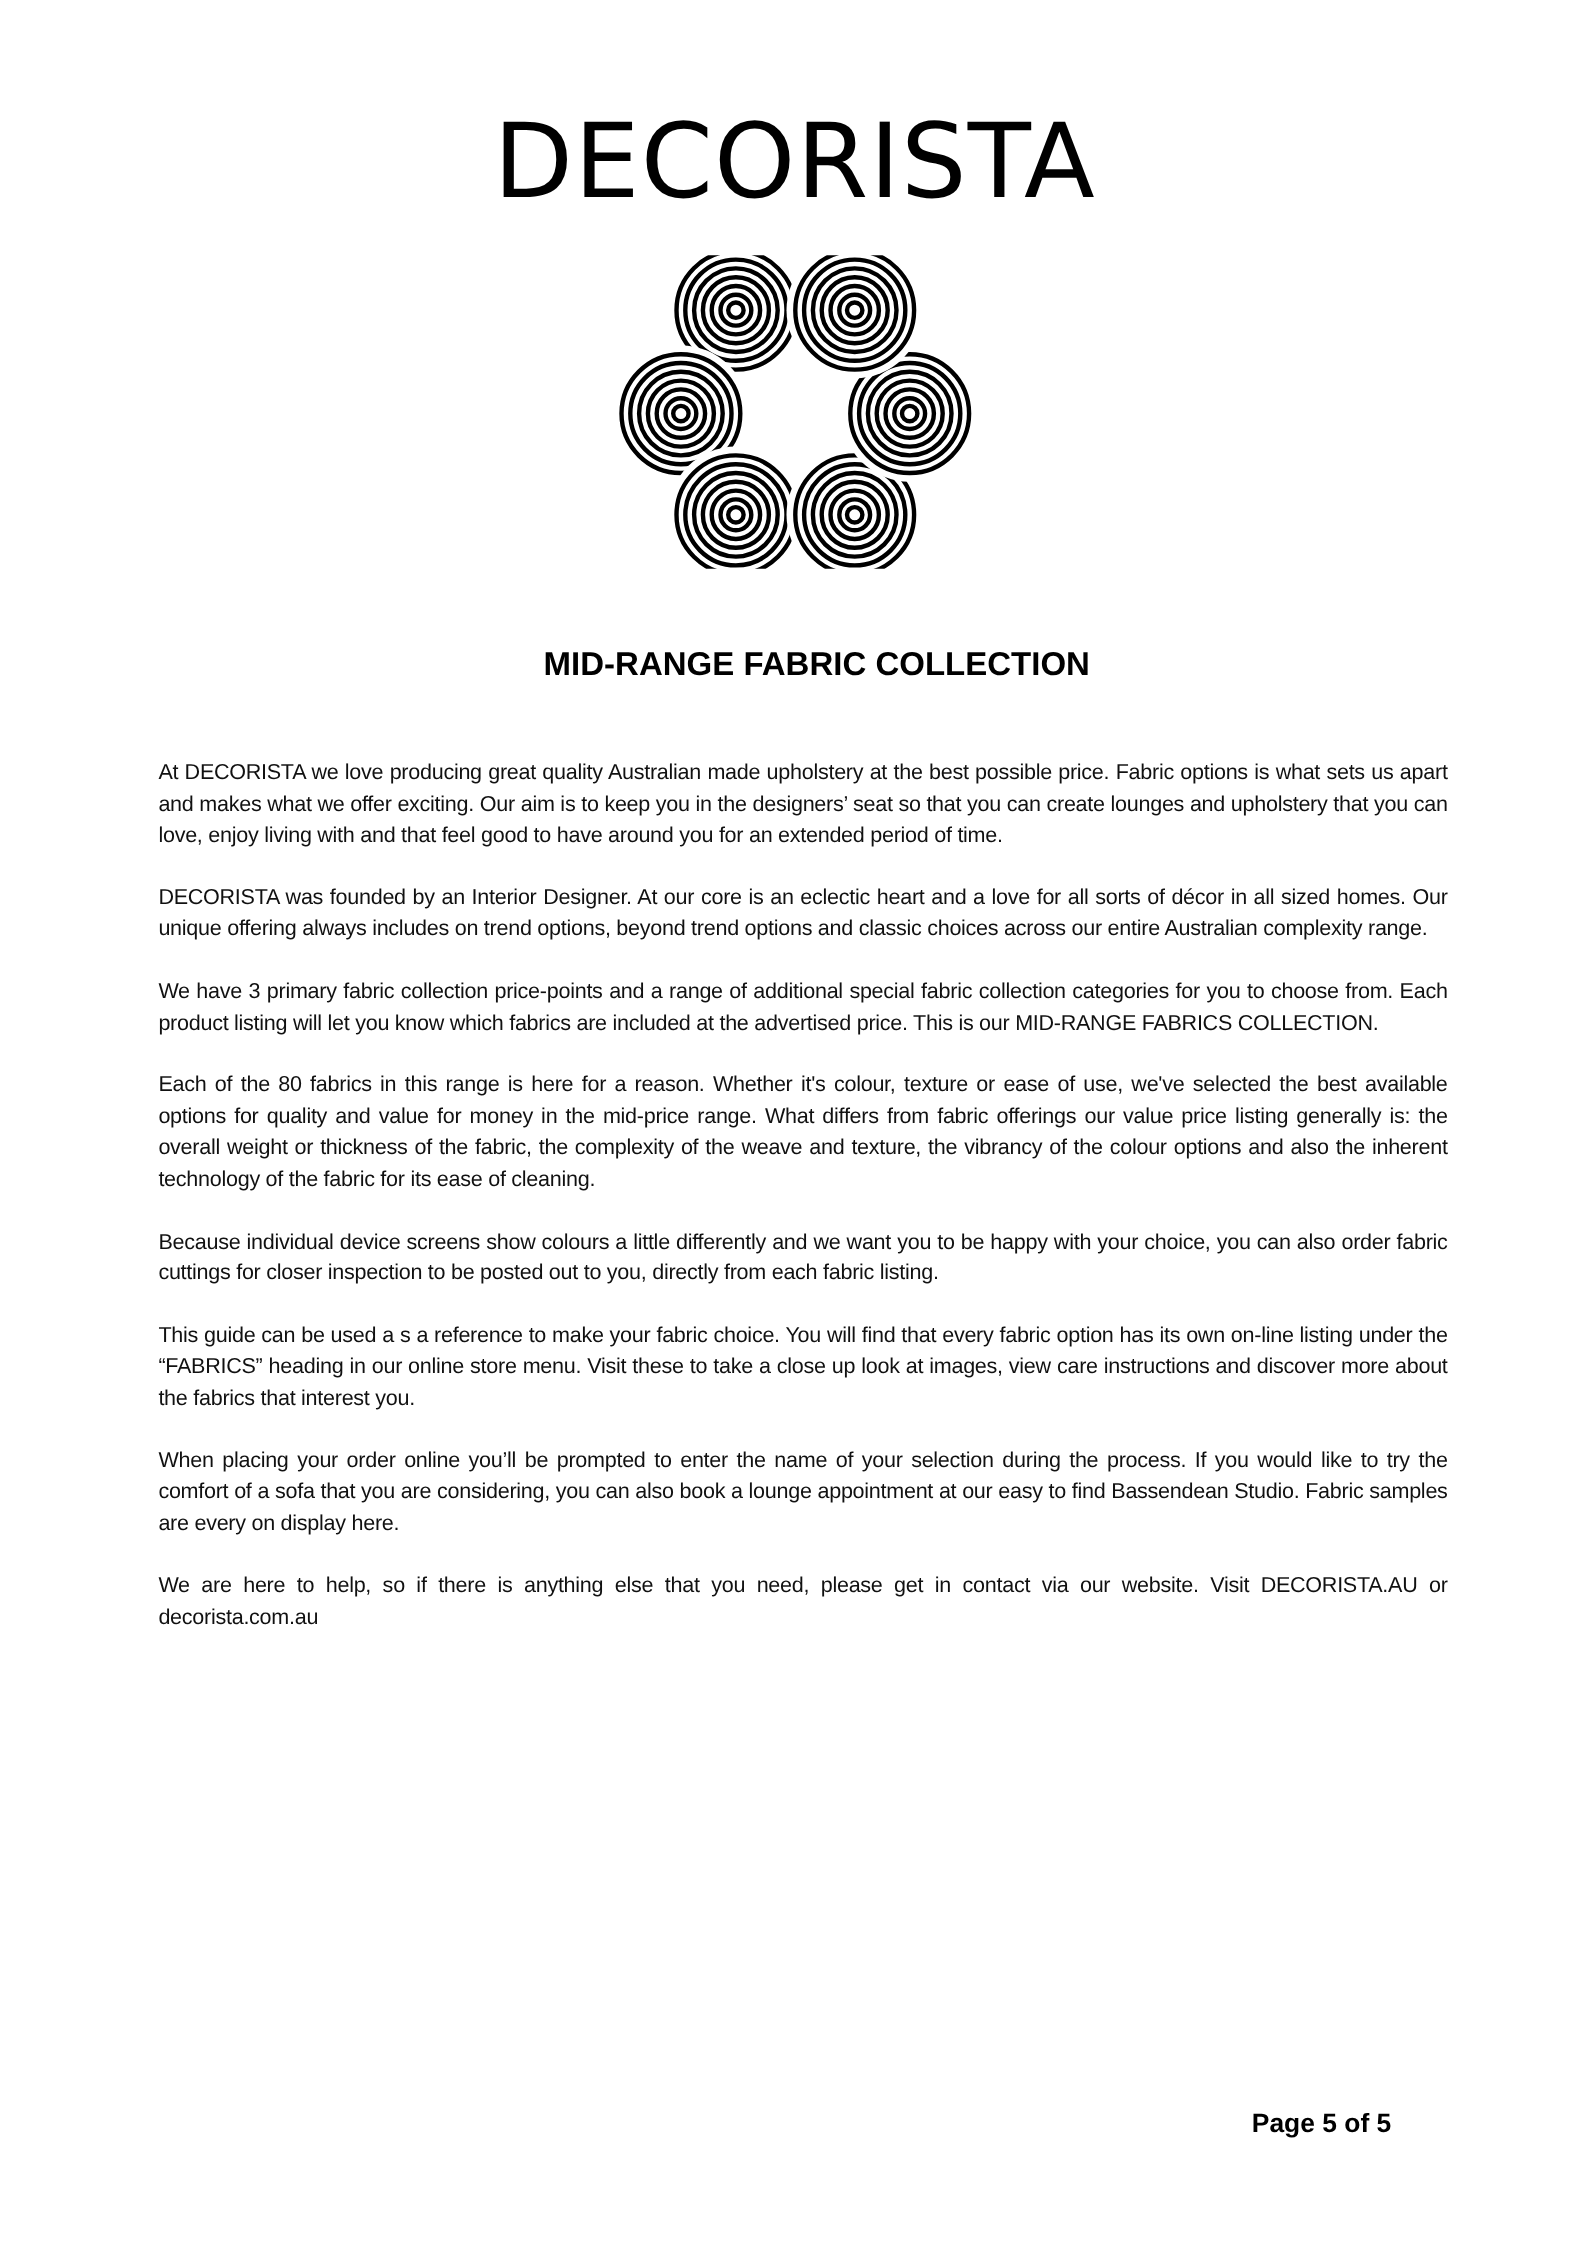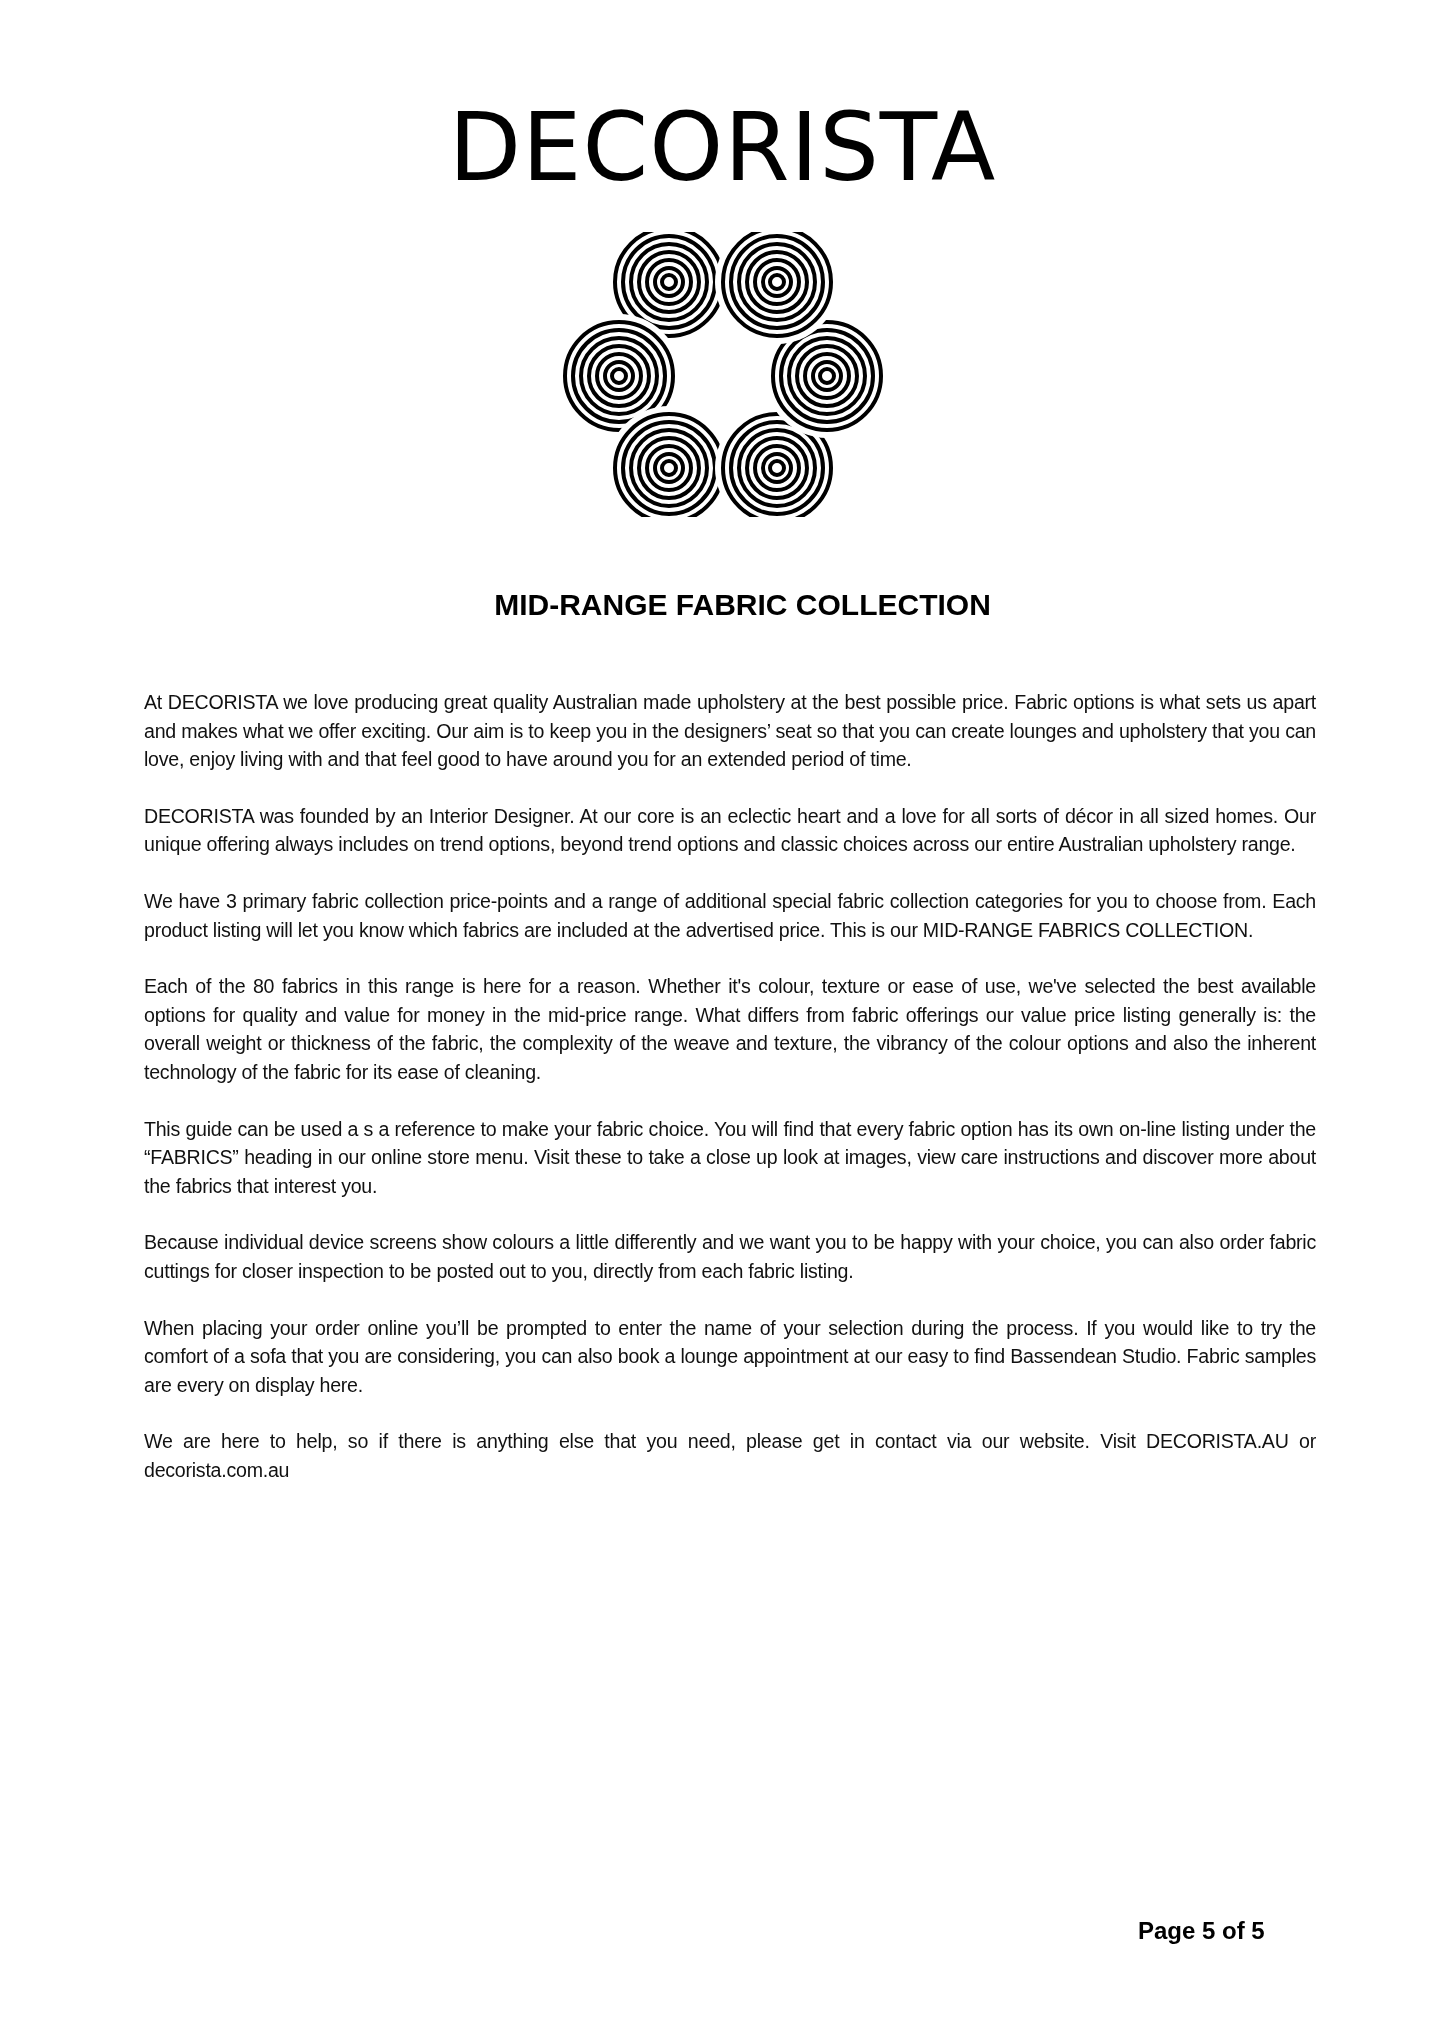--- a/index.html
+++ b/index.html
@@ -114,24 +114,24 @@
         <use href="#petal" transform="translate(54,-92)"></use>
         <path d="M -54,-92 m -8,0 a 62,62 0 0 1 62,-62" fill="none" stroke="#000" stroke-width="0"></path>
       </g>
     </svg>
   </div>
 
   <div class="collection-title">MID-RANGE FABRIC COLLECTION</div>
 
   <div class="body-text">
     <p class="body-paragraph">At DECORISTA we love producing great quality Australian made upholstery at the best possible price.  Fabric options is what sets us apart and makes what we offer exciting. Our aim is to keep you in the designers’ seat so that you can create lounges and upholstery that you can love, enjoy living with and that feel good to have around you for an extended period of time.</p>
-    <p class="body-paragraph">DECORISTA was founded by an Interior Designer.  At our core is an eclectic heart and a love for all sorts of décor in all sized homes.   Our unique offering always includes on trend options, beyond trend options and classic choices across our entire Australian upholstery range.</p>
+    <p class="body-paragraph">DECORISTA was founded by an Interior Designer.  At our core is an eclectic heart and a love for all sorts of décor in all sized homes.   Our unique offering always includes on trend options, beyond trend options and classic choices across our entire Australian complexity range.</p>
     <p class="body-paragraph">We have 3 primary fabric collection price-points and a range of additional special fabric collection categories for you to choose from.  Each product listing will let you know which fabrics are included at the advertised price.  This is our MID-RANGE FABRICS COLLECTION.</p>
     <p class="body-paragraph">Each of the 80 fabrics in this range is here for a reason.  Whether it's colour, texture or ease of use, we've selected the best available options for quality and value for money in the mid-price range.  What differs from fabric offerings our value price listing generally is:  the overall weight or thickness of the fabric, the complexity of the weave and texture, the vibrancy of the colour options and also the inherent technology of the fabric for its ease of cleaning.</p>
+    <p class="body-paragraph">Because individual device screens show colours a little differently and we want you to be happy with your choice, you can also order fabric cuttings for closer inspection to be posted out to you, directly from each fabric listing.</p>
     <p class="body-paragraph">This guide can be used a s a reference to make your fabric choice.  You will find that every fabric option has its own on-line listing under the “FABRICS” heading in our online store menu.  Visit these to take a close up look at images, view care instructions and discover more about the fabrics that interest you.</p>
-    <p class="body-paragraph">Because individual device screens show colours a little differently and we want you to be happy with your choice, you can also order fabric cuttings for closer inspection to be posted out to you, directly from each fabric listing.</p>
     <p class="body-paragraph">When placing your order online you’ll be prompted to enter the name of your selection during the process.  If you would like to try the comfort of a sofa that you are considering, you can also book a lounge appointment at our easy to find Bassendean Studio.  Fabric samples are every on display here.</p>
     <p class="body-paragraph">We are here to help, so if there is anything else that you need, please get in contact via our website.  Visit DECORISTA.AU  or decorista.com.au</p>
   </div>
 
   <div class="page-number">Page 5 of 5</div>
 
 </div>
 
 </body></html>

